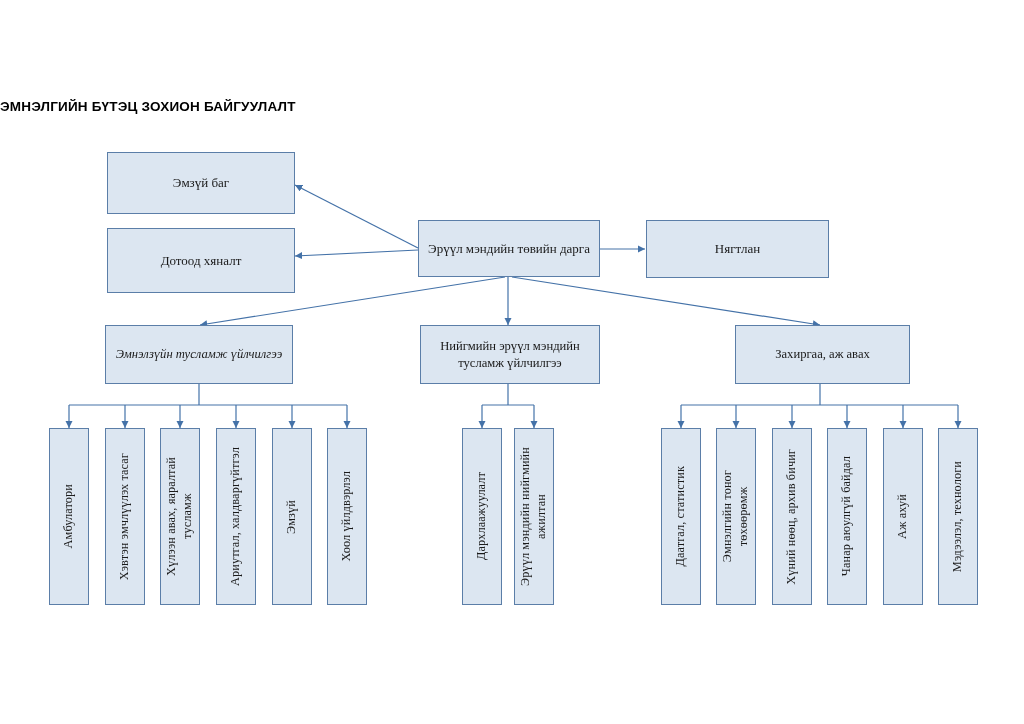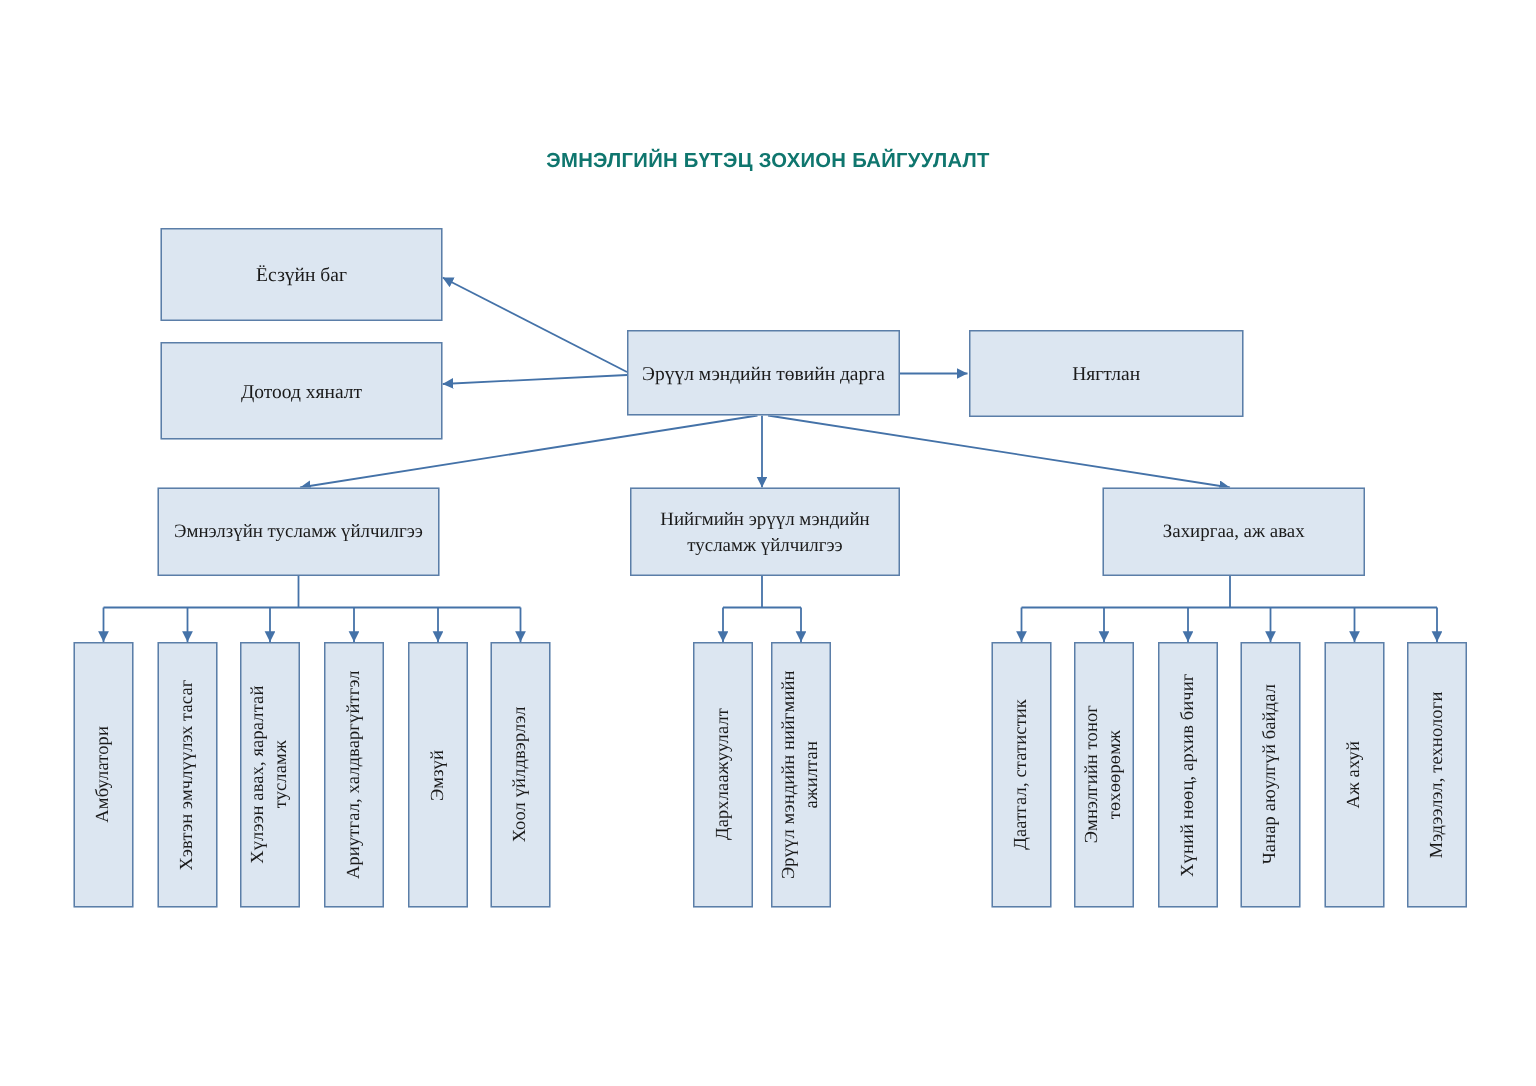--- a/index.html
+++ b/index.html
@@ -23,26 +23,25 @@
     left: 0; top: 0;
     width: 1024px;
     height: 724px;
     pointer-events: none;
   }
   .title {
     position: absolute;
     left: 0;
     top: 99px;
     width: 1024px;
-    text-align: center;
     font-family: "Liberation Sans", sans-serif;
     font-weight: bold;
     font-size: 13.5px;
     letter-spacing: 0.2px;
-    color: #0f766e;
+    color: #000000;
   }
   .node {
     position: absolute;
     box-sizing: border-box;
     background: #dce6f1;
     border: 1px solid #5b7ea8;
     display: flex;
     align-items: center;
     justify-content: center;
     text-align: center;
@@ -122,36 +121,36 @@
       <path d="M681,405 L681,428" marker-end="url(#arrow)"></path>
       <path d="M736,405 L736,428" marker-end="url(#arrow)"></path>
       <path d="M792,405 L792,428" marker-end="url(#arrow)"></path>
       <path d="M847,405 L847,428" marker-end="url(#arrow)"></path>
       <path d="M903,405 L903,428" marker-end="url(#arrow)"></path>
       <path d="M958,405 L958,428" marker-end="url(#arrow)"></path>
     </g>
   </svg>
 
   <div class="node level1" style="left:107px; top:152px; width:188px; height:62px;">
-    <span>Ёсзүйн баг</span>
+    <span>Эмзүй баг</span>
   </div>
 
   <div class="node level1" style="left:107px; top:228px; width:188px; height:65px;">
     <span>Дотоод хяналт</span>
   </div>
 
   <div class="node level1" style="left:418px; top:220px; width:182px; height:57px;">
     <span>Эрүүл мэндийн төвийн дарга</span>
   </div>
 
   <div class="node level1" style="left:646px; top:220px; width:183px; height:58px;">
     <span>Нягтлан</span>
   </div>
 
-  <div class="node level2" style="left:105px; top:325px; width:188px; height:59px;">
+  <div class="node level2" style="left:105px; top:325px; width:188px; height:59px;font-style:italic;">
     <span>Эмнэлзүйн тусламж үйлчилгээ</span>
   </div>
 
   <div class="node level2" style="left:420px; top:325px; width:180px; height:59px;text-align:center;">
     <span>Нийгмийн эрүүл мэндийн тусламж үйлчилгээ</span>
   </div>
 
   <div class="node level2" style="left:735px; top:325px; width:175px; height:59px;">
     <span>Захиргаа, аж авах</span>
   </div>

